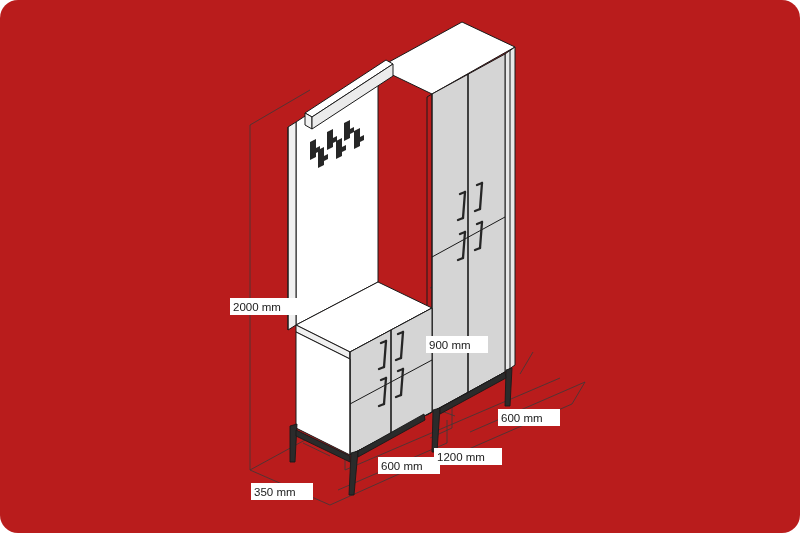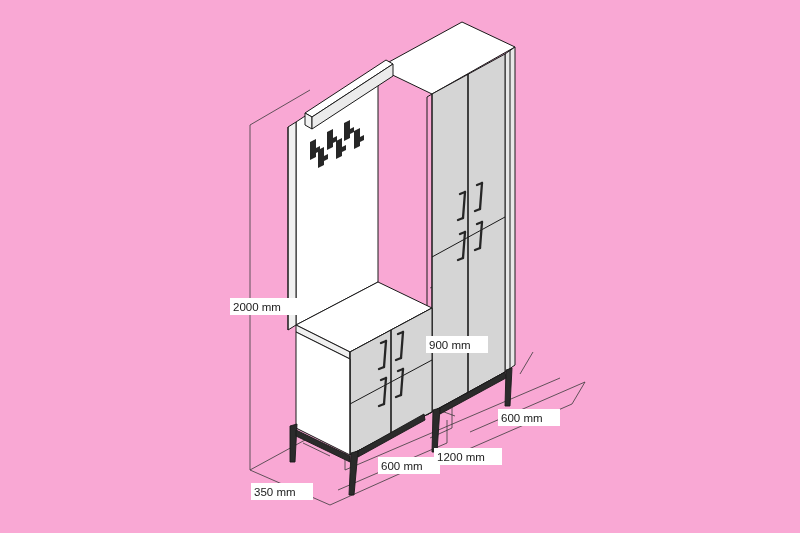--- a/index.html
+++ b/index.html
@@ -1,18 +1,18 @@
 <!DOCTYPE html>
 <html><head>
 <meta charset="utf-8">
 <style>
   html,body{margin:0;padding:0;background:#ffffff;}
   body{width:800px;height:533px;overflow:hidden;
        font-family:"Liberation Sans","DejaVu Sans",sans-serif;}
-  #stage{position:relative;width:800px;height:533px;background:#f9a8d4;}
+  #stage{position:relative;width:800px;height:533px;background:#b91c1c;border-radius:18px;}
   svg{display:block;}
   .dimtext{font-family:"Liberation Sans","DejaVu Sans",sans-serif;
            font-size:11.5px;fill:#1a1a1a;}
 </style>
 </head>
 <body>
 
 <div id="stage">
 <svg width="800" height="533" viewBox="0 0 800 533">
 

